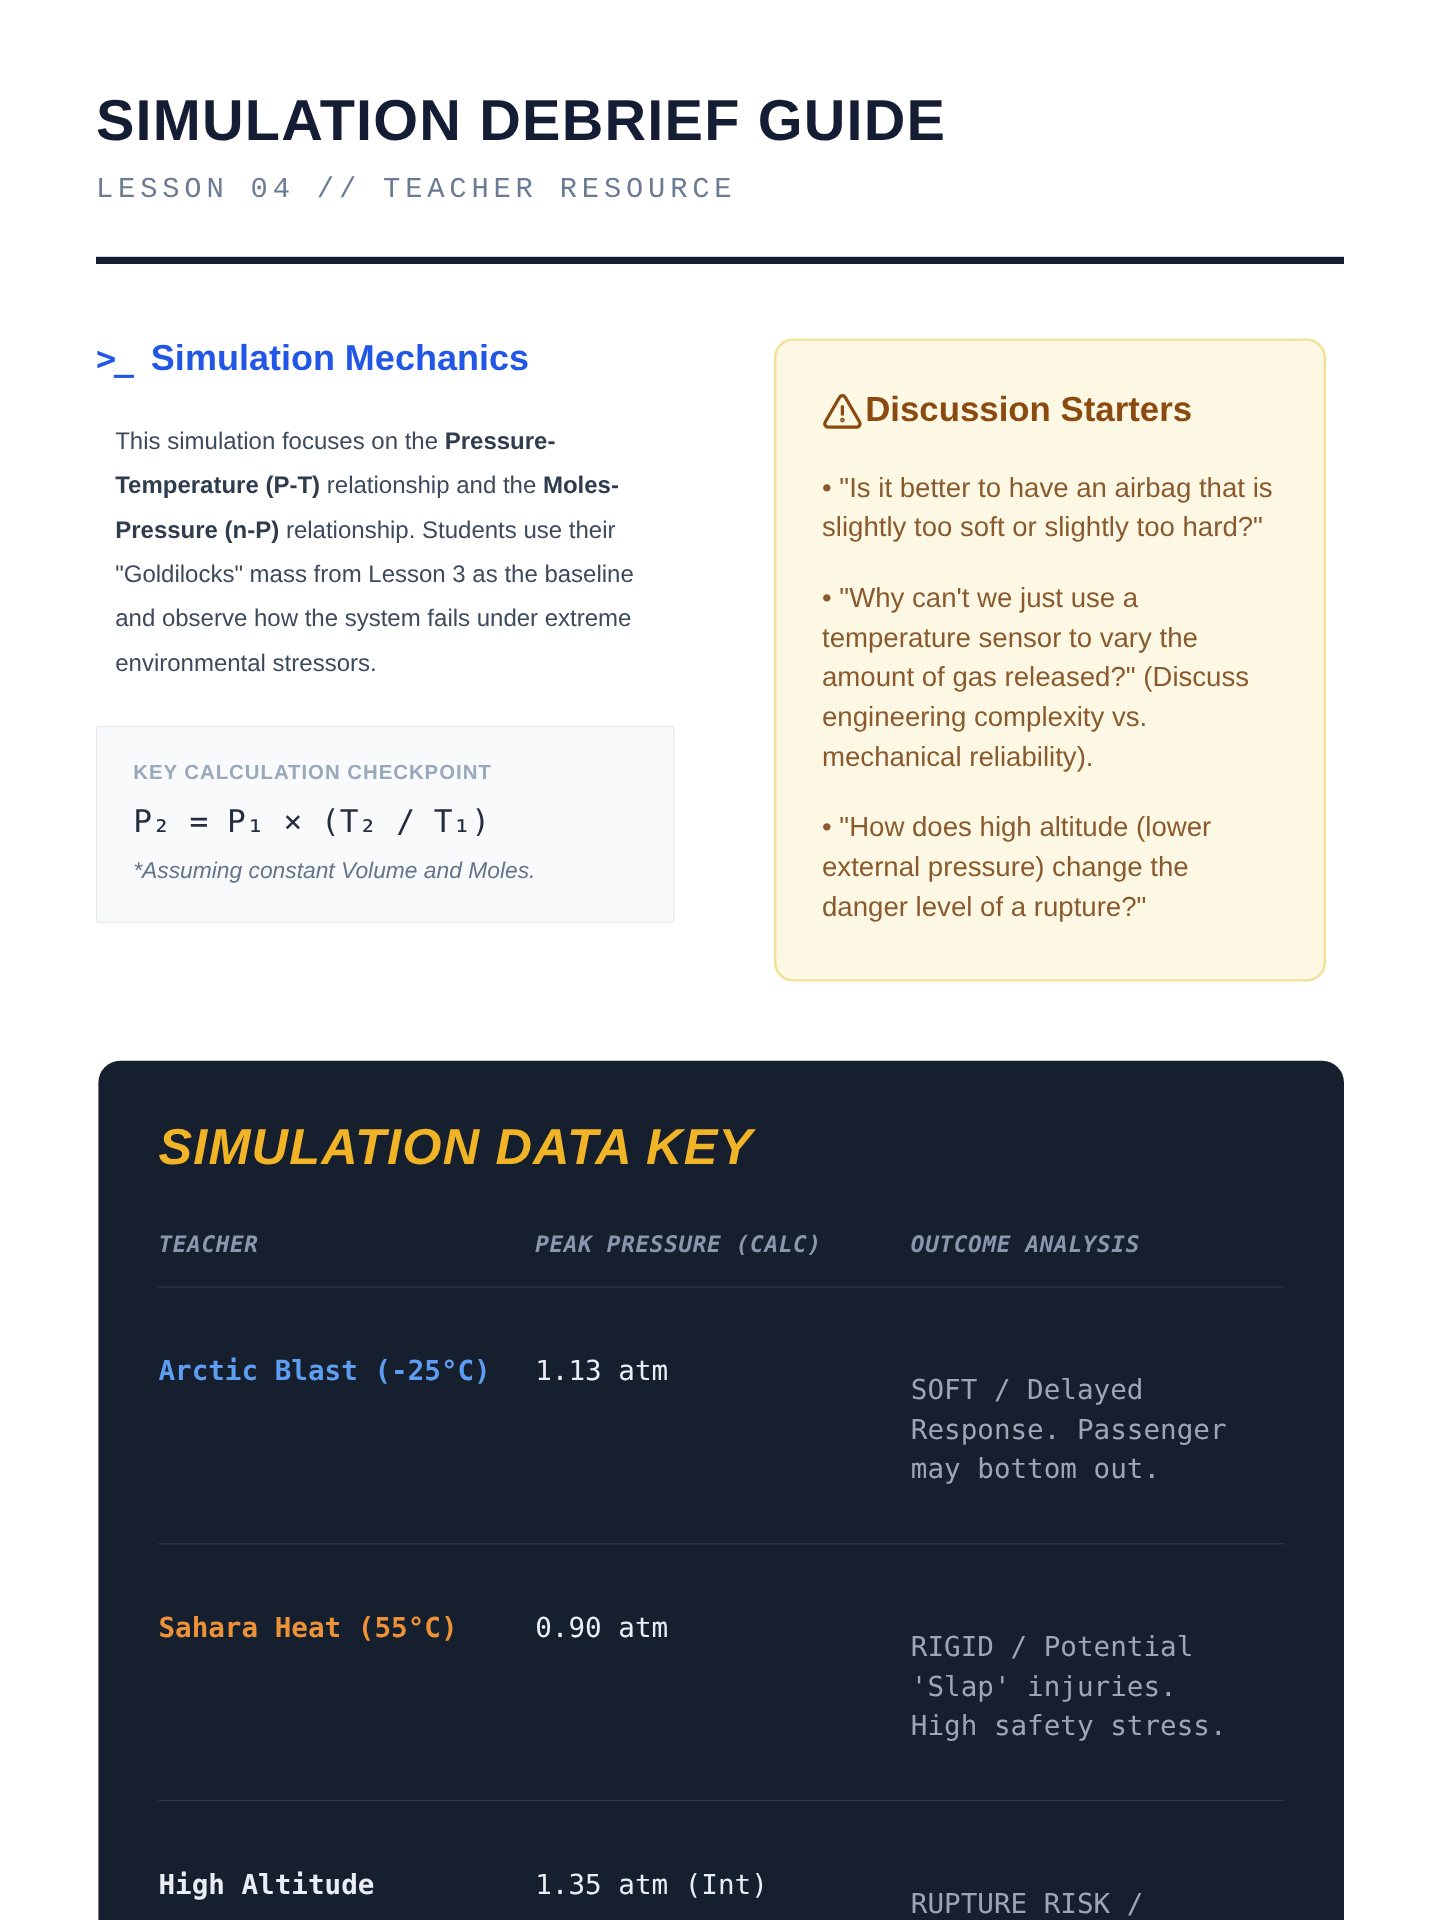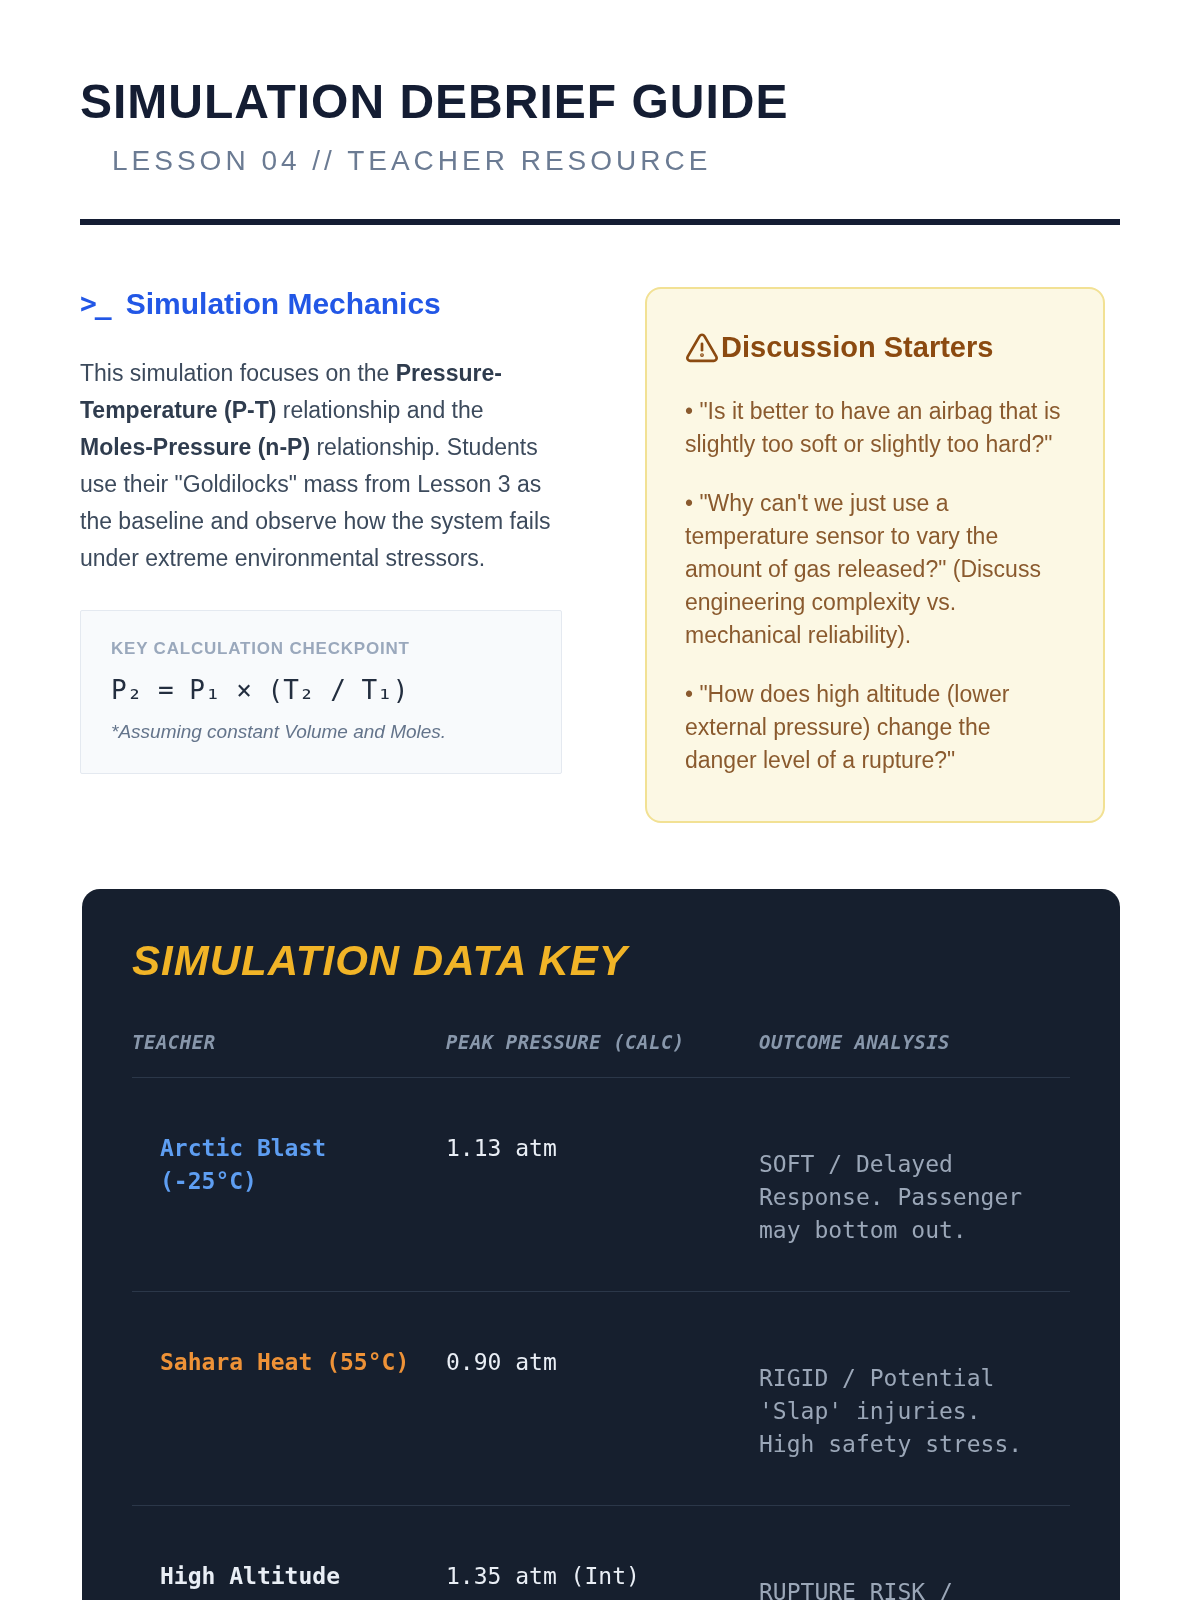--- a/index.html
+++ b/index.html
@@ -33,40 +33,40 @@
     color:var(--body-text);
   }
   .page{padding:78px 80px 0 80px;width:1200px;}
   
   .doc-title{
     font-size:48px;font-weight:900;letter-spacing:1px;
     color:var(--navy);line-height:1.02;
   }
   .doc-subtitle{
     margin-top:18px;
-    font-family:Liberation Sans, sans-serif;
-    font-size:28px;letter-spacing:4px;color:var(--subtitle-gray);margin-left:32px;
+    font-family:Liberation Mono, monospace;
+    font-size:24px;letter-spacing:4px;color:var(--subtitle-gray);
   }
   .header-rule{margin-top:42px;height:6px;background:var(--navy);}
   
   .columns{
     margin-top:62px;
     display:grid;grid-template-columns:482px 460px;column-gap:83px;
     align-items:start;
   }
   .sec-heading{
     display:flex;align-items:center;gap:16px;
     font-size:30px;font-weight:700;color:var(--blue);
   }
   .prompt-glyph{
     font-family:"DejaVu Sans Mono",monospace;
     font-weight:700;font-size:28px;letter-spacing:-2px;
   }
   .mech-para{
-    margin-top:34px;font-size:23px;line-height:37px;color:var(--body-text);
+    margin-top:34px;font-size:20px;line-height:37px;color:var(--body-text);margin-left:16px;
   }
   .mech-para b{color:#2f3c4e;}
   .calc-box{
     margin-top:33px;background:var(--calc-bg);
     border:1px solid var(--calc-border);border-radius:2px;
     padding:28px 30px 30px 30px;
   }
   .calc-label{
     font-size:17px;font-weight:700;letter-spacing:0.8px;color:var(--calc-label);
   }
@@ -117,21 +117,21 @@
     padding-bottom:24px;
     border-bottom:1px solid var(--dk-divider);
   }
   .dk-row{
     display:grid;grid-template-columns:314px 313px 1fr;
     padding:54px 0 44px 0;
     border-bottom:1px solid var(--dk-divider);
     font-size:23px;line-height:33px;
   }
   .dk-row:last-child{border-bottom:none;}
-  .dk-scenario{font-weight:700;padding-right:20px;margin-left:28px;}
+  .dk-scenario{font-weight:700;padding-right:20px;}
   .c-blue{color:var(--arctic);}
   .c-orange{color:var(--sahara);}
   .c-white{color:var(--dk-white);}
   .dk-pressure{color:var(--dk-white);padding-right:20px;}
   .dk-outcome{color:var(--dk-outcome);max-width:280px;margin-top:16px;}
 </style>
 </head>
 <body>
 
 <div class="page">

